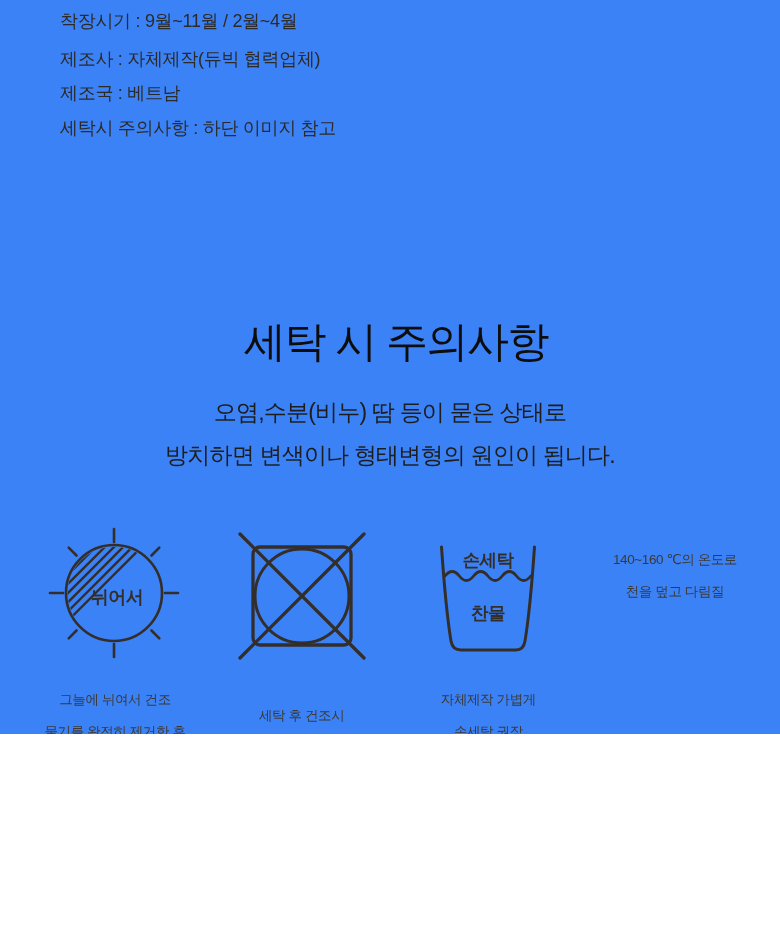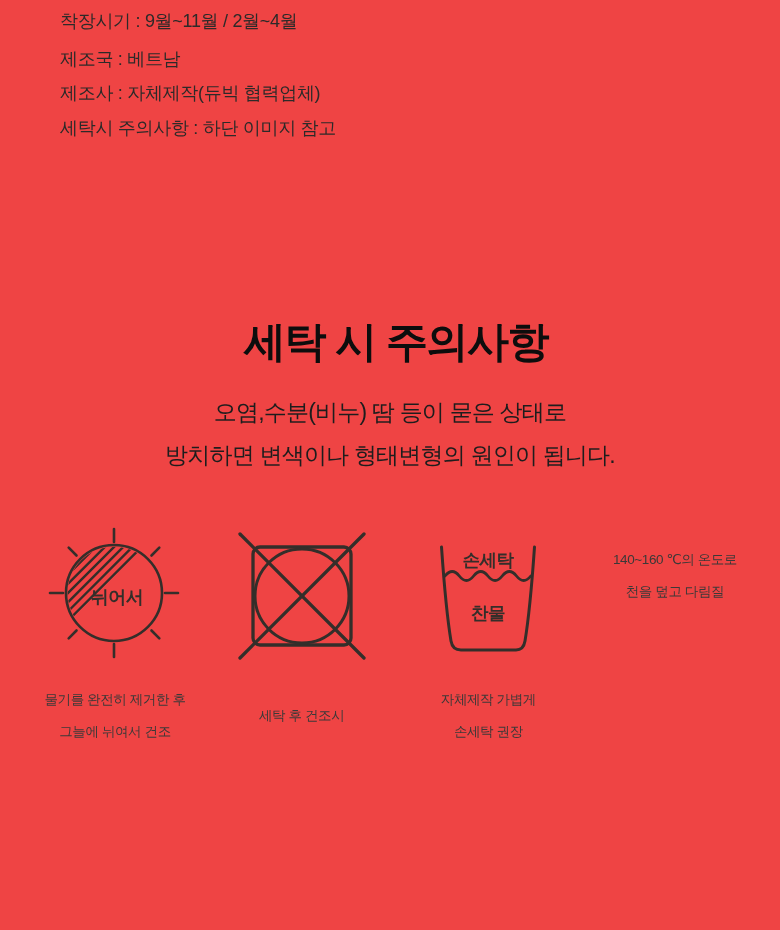--- a/index.html
+++ b/index.html
@@ -3,22 +3,22 @@
 <meta charset="utf-8">
 <style>
   html, body {
     margin: 0;
     padding: 0;
     background: #ffffff;
   }
   .page {
     position: relative;
     width: 780px;
-    height: 930px;
-    background: #ef4444;
+    height: 734px;
+    background: #3b82f6;
     font-family: "Liberation Sans", "DejaVu Sans", sans-serif;
     color: #2c2a29;
     overflow: hidden;
   }
   
   .info {
     padding: 4px 0 0 60px;
   }
   .info-line {
     font-size: 18px;
@@ -28,21 +28,21 @@
     white-space: nowrap;
   }
   .info-line:first-child { margin-bottom: 3px; }
 
   
   .care-title {
     margin: 173px 0 0 12px;
     text-align: center;
     font-size: 42px;
     line-height: 48px;
-    font-weight: 700;
+    font-weight: 400;
     color: #0d0d0d;
     letter-spacing: -1.5px;
   }
   .care-warning {
     margin-top: 25px;
     text-align: center;
   }
   .care-warning-line {
     font-size: 23px;
     line-height: 43px;
@@ -99,22 +99,22 @@
     text-align: center;
   }
 </style>
 </head>
 <body>
 
 <div class="page">
 
   <div class="info">
     <div class="info-line">착장시기 : 9월~11월 / 2월~4월</div>
+    <div class="info-line">제조사 : 자체제작(듀빅 협력업체)</div>
     <div class="info-line">제조국 : 베트남</div>
-    <div class="info-line">제조사 : 자체제작(듀빅 협력업체)</div>
     <div class="info-line">세탁시 주의사항 : 하단 이미지 참고</div>
   </div>
 
   <h1 class="care-title">세탁 시 주의사항</h1>
 
   <div class="care-warning">
     <div class="care-warning-line">오염,수분(비누) 땀 등이 묻은 상태로</div>
     <div class="care-warning-line">방치하면 변색이나 형태변형의 원인이 됩니다.</div>
   </div>
 
@@ -146,22 +146,22 @@
             <line x1="120" y1="70" x2="133" y2="70"></line>
             <line x1="23.7" y1="24.7" x2="31.5" y2="32.5"></line>
             <line x1="114.3" y1="24.7" x2="106.5" y2="32.5"></line>
             <line x1="23.7" y1="115.3" x2="31.5" y2="107.5"></line>
             <line x1="114.3" y1="115.3" x2="106.5" y2="107.5"></line>
           </g>
           <text class="icon-text" x="72" y="80" font-size="18" text-anchor="middle">뉘어서</text>
         </svg>
       </div>
       <div class="caption">
+        <div class="caption-line">그늘에 뉘여서 건조</div>
         <div class="caption-line">물기를 완전히 제거한 후</div>
-        <div class="caption-line">그늘에 뉘여서 건조</div>
       </div>
     </div>
 
     <div class="symbol-col">
       <div class="icon-box">
         <svg width="140" height="140" viewBox="0 0 140 140">
           <rect class="icon-stroke" stroke-width="3.3" x="21" y="24" width="98" height="98" rx="7"></rect>
           <circle class="icon-stroke" stroke-width="3" cx="70" cy="73" r="47"></circle>
           <g class="icon-stroke" stroke-width="3.3">
             <line x1="8" y1="11" x2="132" y2="135"></line>

